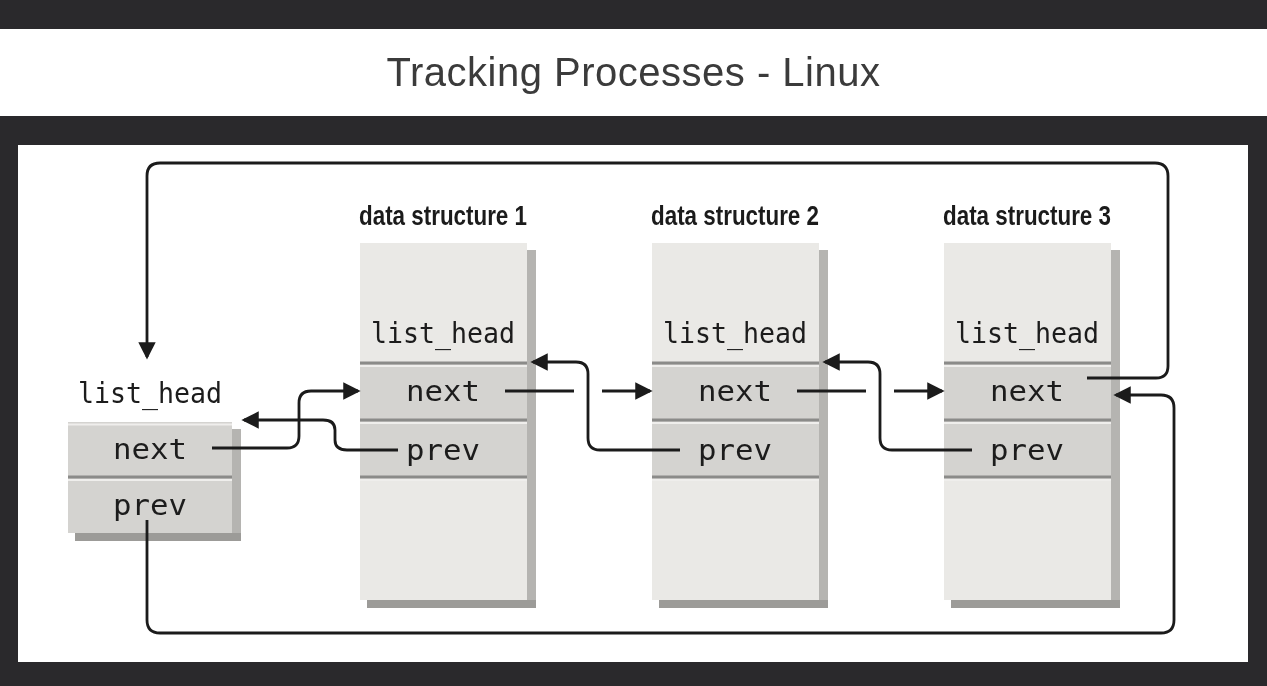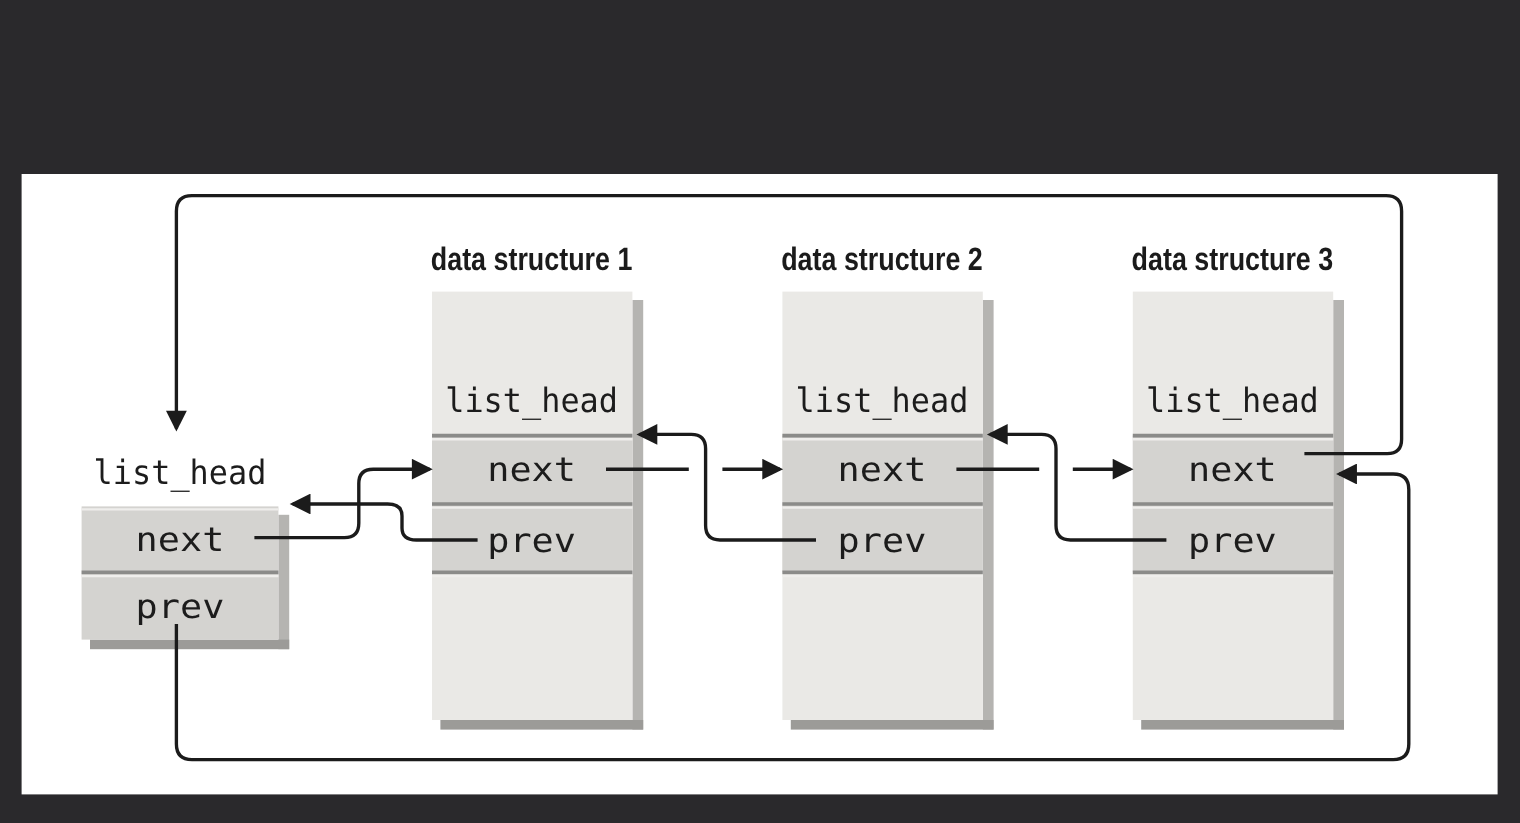--- a/index.html
+++ b/index.html
@@ -39,20 +39,23 @@
   .nodelabel{
     font-family:"Liberation Sans", sans-serif;
     font-size:27px;font-weight:600;fill:#1b1b1b;
   }
 </style>
 </head>
 <body>
 
 <div class="stage">
 
+  <div class="title-banner">
+    <h1>Tracking Processes - Linux</h1>
+  </div>
 
   <div class="panel">
     <svg width="1230" height="517" viewBox="0 0 1230 517">
       <defs>
         <marker id="arrow" viewBox="0 0 10 10" refX="8.5" refY="5" markerWidth="7" markerHeight="6.2" orient="auto-start-reverse">
           <path d="M0,0 L10,5 L0,10 Z" fill="#1b1b1b"></path>
         </marker>
       </defs>
 
       <g>

